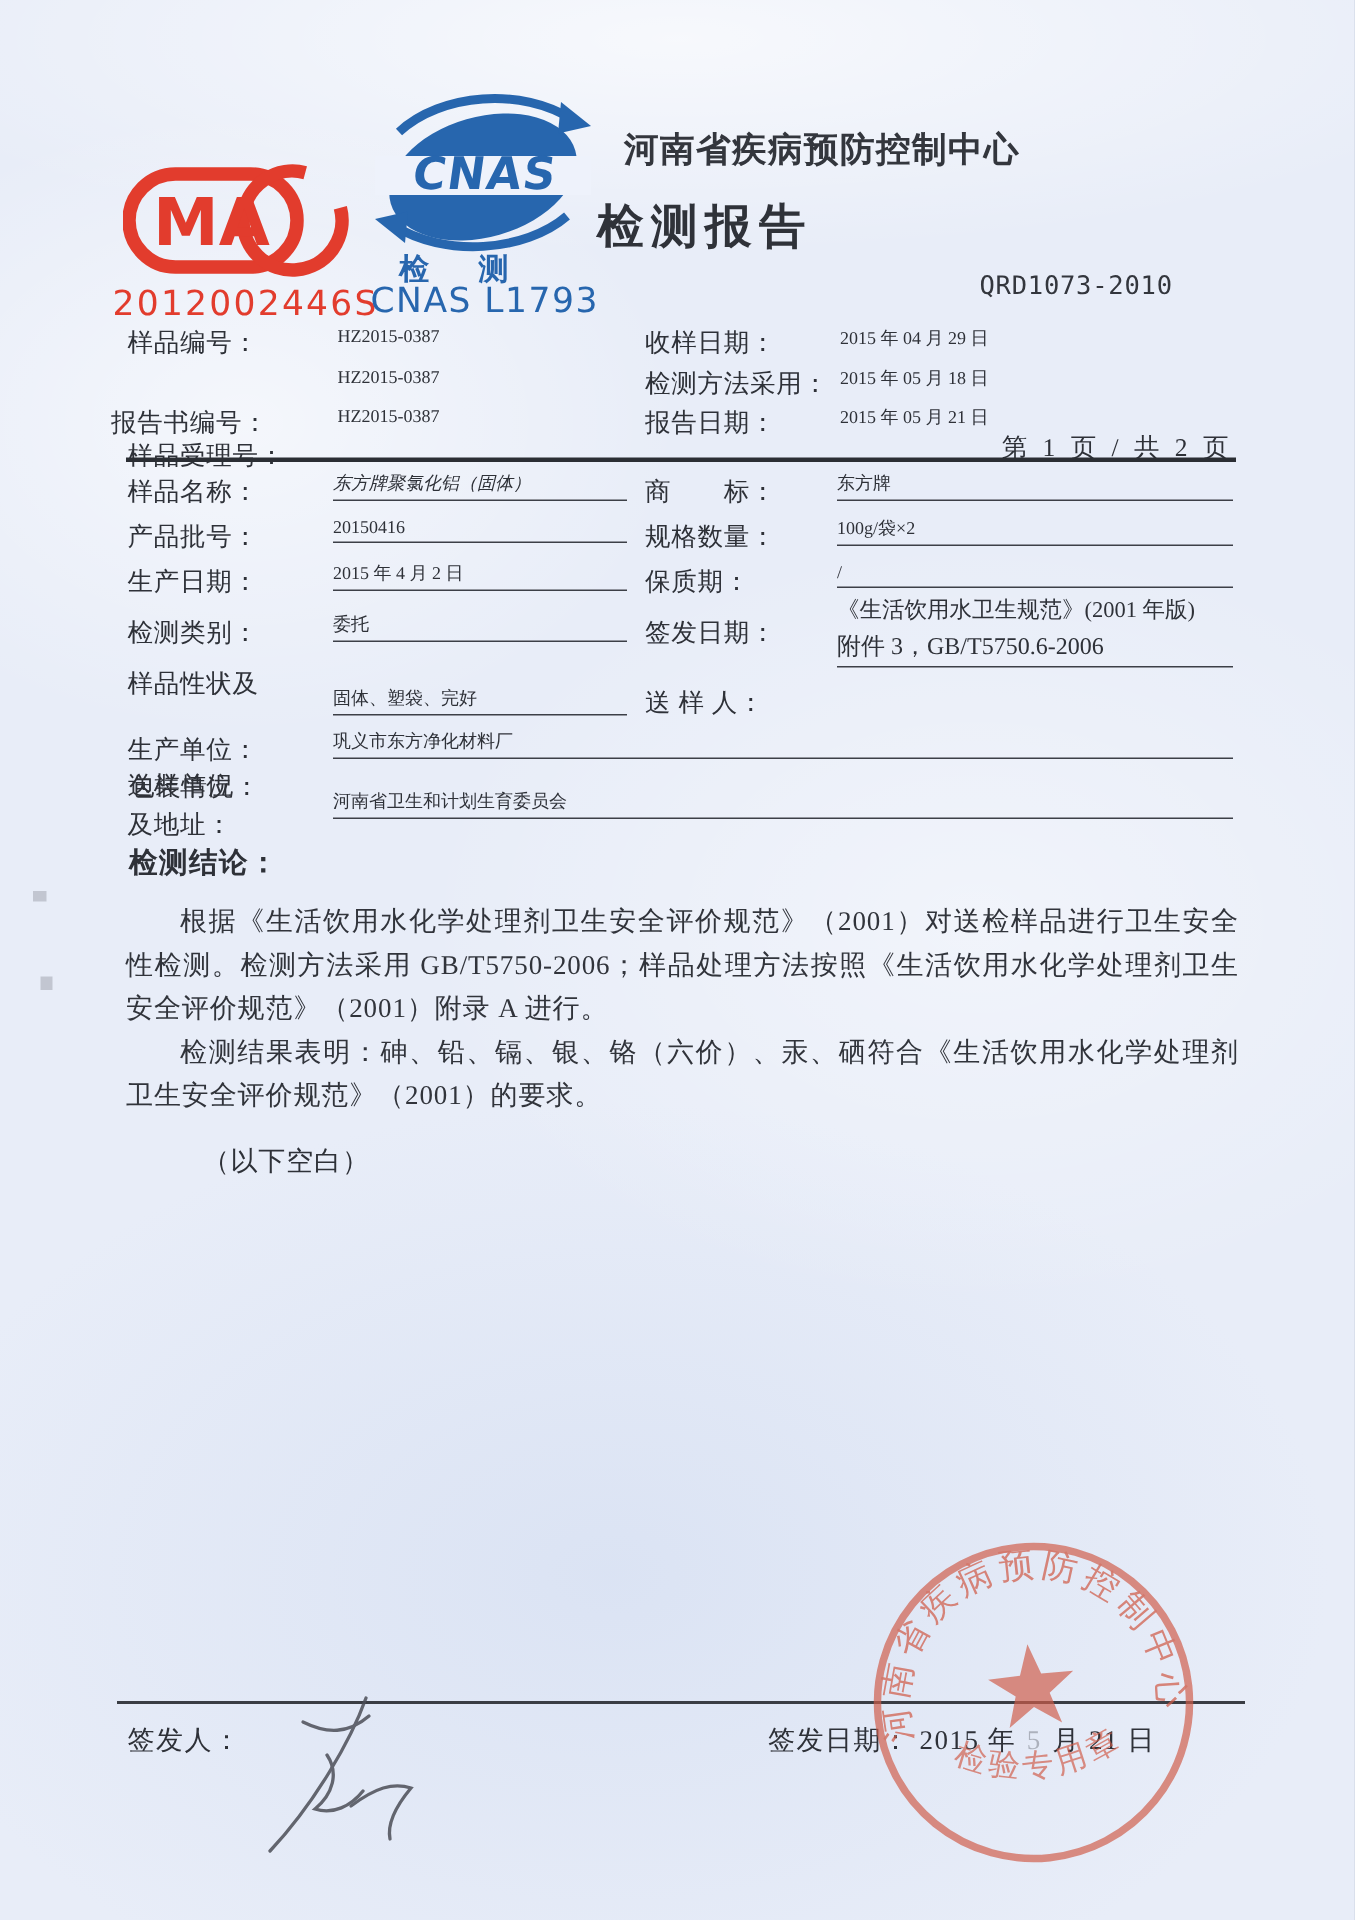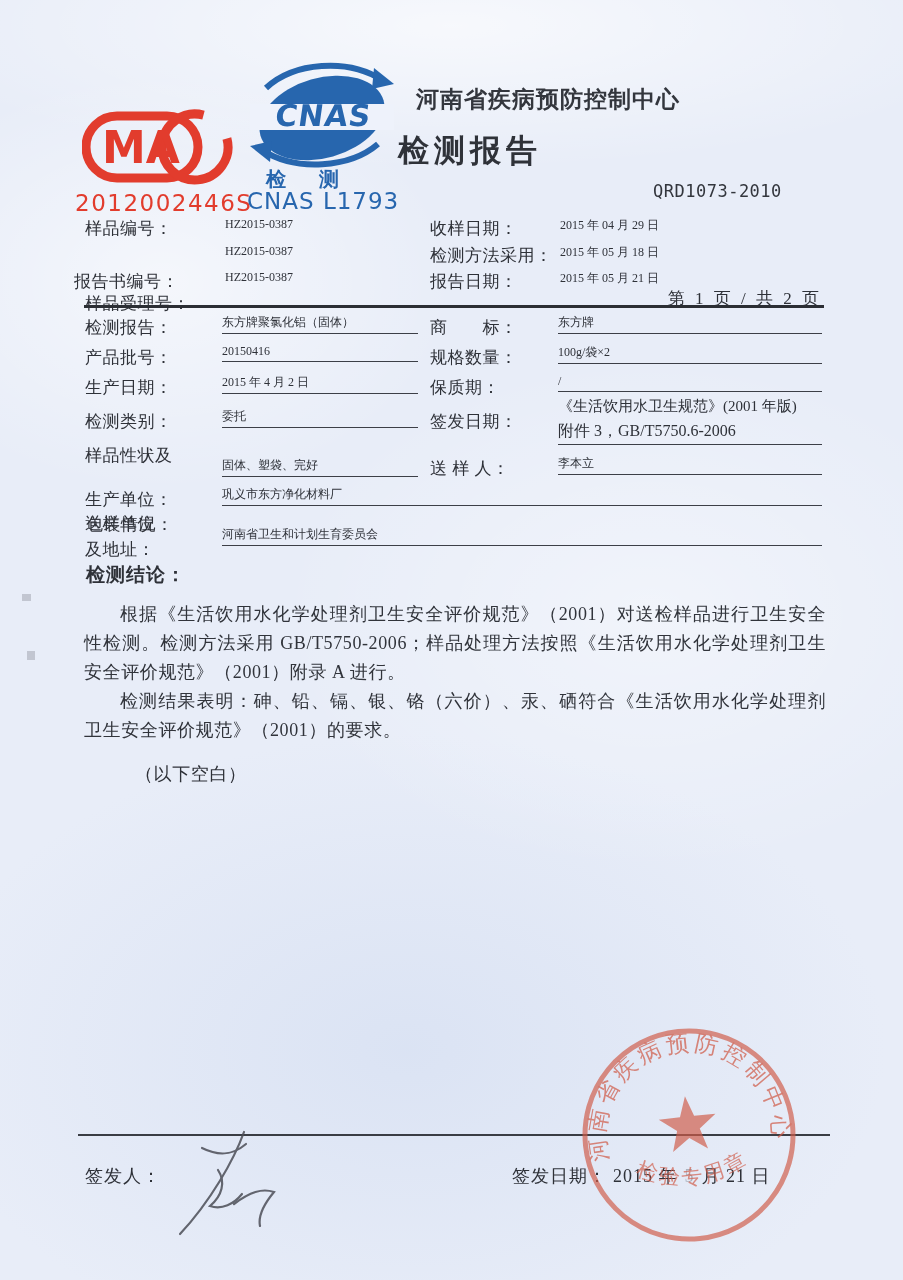--- a/index.html
+++ b/index.html
@@ -24,21 +24,21 @@
   .doc-code{font-family:"DejaVu Sans Mono","Liberation Mono",monospace;font-size:17px;letter-spacing:.5px;color:#33363d;}
   .cma-number{font-family:"DejaVu Sans","Liberation Sans",sans-serif;font-size:23px;letter-spacing:1.5px;font-weight:500;}
   .cnas-sub{font-size:20px;letter-spacing:14px;font-weight:bold;}
   .cnas-code{font-family:"DejaVu Sans","Liberation Sans",sans-serif;font-size:23px;letter-spacing:1px;}
   .page-ind{font-size:17px;letter-spacing:3px;text-align:right;}
   .rule-thick{height:3px;background:#2b2e34;}
   .rule-thin{height:2px;background:#3a3d44;}
   .concl-head{font-size:19px;font-weight:bold;letter-spacing:1px;}
   .para{font-size:18px;line-height:29px;text-align:justify;text-indent:2em;letter-spacing:.6px;color:#31343b;margin:0;}
   .blank-note{font-size:18px;letter-spacing:.6px;text-indent:2em;margin:15px;}
-  .foot-lbl{font-size:18px;letter-spacing:1px;white-space:nowrap;margin-top:16px;}
+  .foot-lbl{font-size:18px;letter-spacing:1px;white-space:nowrap;}
   .date-month{opacity:.3;margin:0 7px;}
   .date-sp{margin-left:6px;}
   .artifact{background:#7a7f8a;opacity:.35;}
   .stamp-wrap{opacity:.8;transform:rotate(-6deg);}
 </style>
 </head>
 <body>
 
 <div class="page">
 
@@ -84,22 +84,22 @@
 
   <div class="abs lbl" style="left:74px;top:270px;">报告书编号：</div>
   <div class="abs val" style="left:225px;top:270px;">HZ2015-0387</div>
   <div class="abs lbl" style="left:430px;top:270px;">报告日期：</div>
   <div class="abs val" style="left:560px;top:270px;">2015 年 05 月 21 日</div>
 
   <div class="abs page-ind" style="left:560px;top:287px;width:262px;">第  1 页 / 共  2 页</div>
 
   <div class="abs rule-thick" style="left:84px;top:305px;width:740px;"></div>
 
-  <div class="abs lbl" style="left:85px;top:316px;">检测报告：</div>
-  <div class="abs val ul" style="left:222px;top:314px;width:196px;">东方牌聚氯化铝（固体）</div>
+  <div class="abs lbl" style="left:85px;top:316px;">样品名称：</div>
+  <div class="abs val ul" style="left:222px;top:314px;width:196px;font-style:italic;">东方牌聚氯化铝（固体）</div>
   <div class="abs lbl" style="left:430px;top:316px;">商　　标：</div>
   <div class="abs val ul" style="left:558px;top:314px;width:264px;">东方牌</div>
 
   <div class="abs lbl" style="left:85px;top:346px;">产品批号：</div>
   <div class="abs val ul" style="left:222px;top:344px;width:196px;">20150416</div>
   <div class="abs lbl" style="left:430px;top:346px;">规格数量：</div>
   <div class="abs val ul" style="left:558px;top:344px;width:264px;">100g/袋×2</div>
 
   <div class="abs lbl" style="left:85px;top:376px;">生产日期：</div>
   <div class="abs val ul" style="left:222px;top:374px;width:196px;">2015 年 4 月 2 日</div>
@@ -109,21 +109,20 @@
   <div class="abs lbl" style="left:85px;top:410px;">检测类别：</div>
   <div class="abs val ul" style="left:222px;top:408px;width:196px;">委托</div>
   <div class="abs lbl" style="left:430px;top:410px;">签发日期：</div>
   <div class="abs val" style="left:558px;top:397px;width:264px;font-size:15px;">《生活饮用水卫生规范》(2001 年版)</div>
   <div class="abs val ul" style="left:558px;top:421px;width:264px;font-size:16px;">附件 3，GB/T5750.6-2006</div>
 
   <div class="abs lbl" style="left:85px;top:444px;">样品性状及</div>
   <div class="abs lbl" style="left:86px;top:469px;margin-top:44px;">包装情况：</div>
   <div class="abs val ul" style="left:222px;top:457px;width:196px;">固体、塑袋、完好</div>
   <div class="abs lbl" style="left:430px;top:457px;">送 样 人：</div>
-  <div class="abs val ul" style="left:558px;top:455px;width:264px;">李本立</div>
 
   <div class="abs lbl" style="left:85px;top:488px;">生产单位：</div>
   <div class="abs val ul" style="left:222px;top:486px;width:600px;">巩义市东方净化材料厂</div>
 
   <div class="abs lbl" style="left:85px;top:512px;">送样单位</div>
   <div class="abs lbl" style="left:85px;top:538px;">及地址：</div>
   <div class="abs val ul" style="left:222px;top:526px;width:600px;">河南省卫生和计划生育委员会</div>
 
   <div class="abs concl-head" style="left:86px;top:562px;">检测结论：</div>
   <div class="abs" style="left:84px;top:600px;width:742px;">

